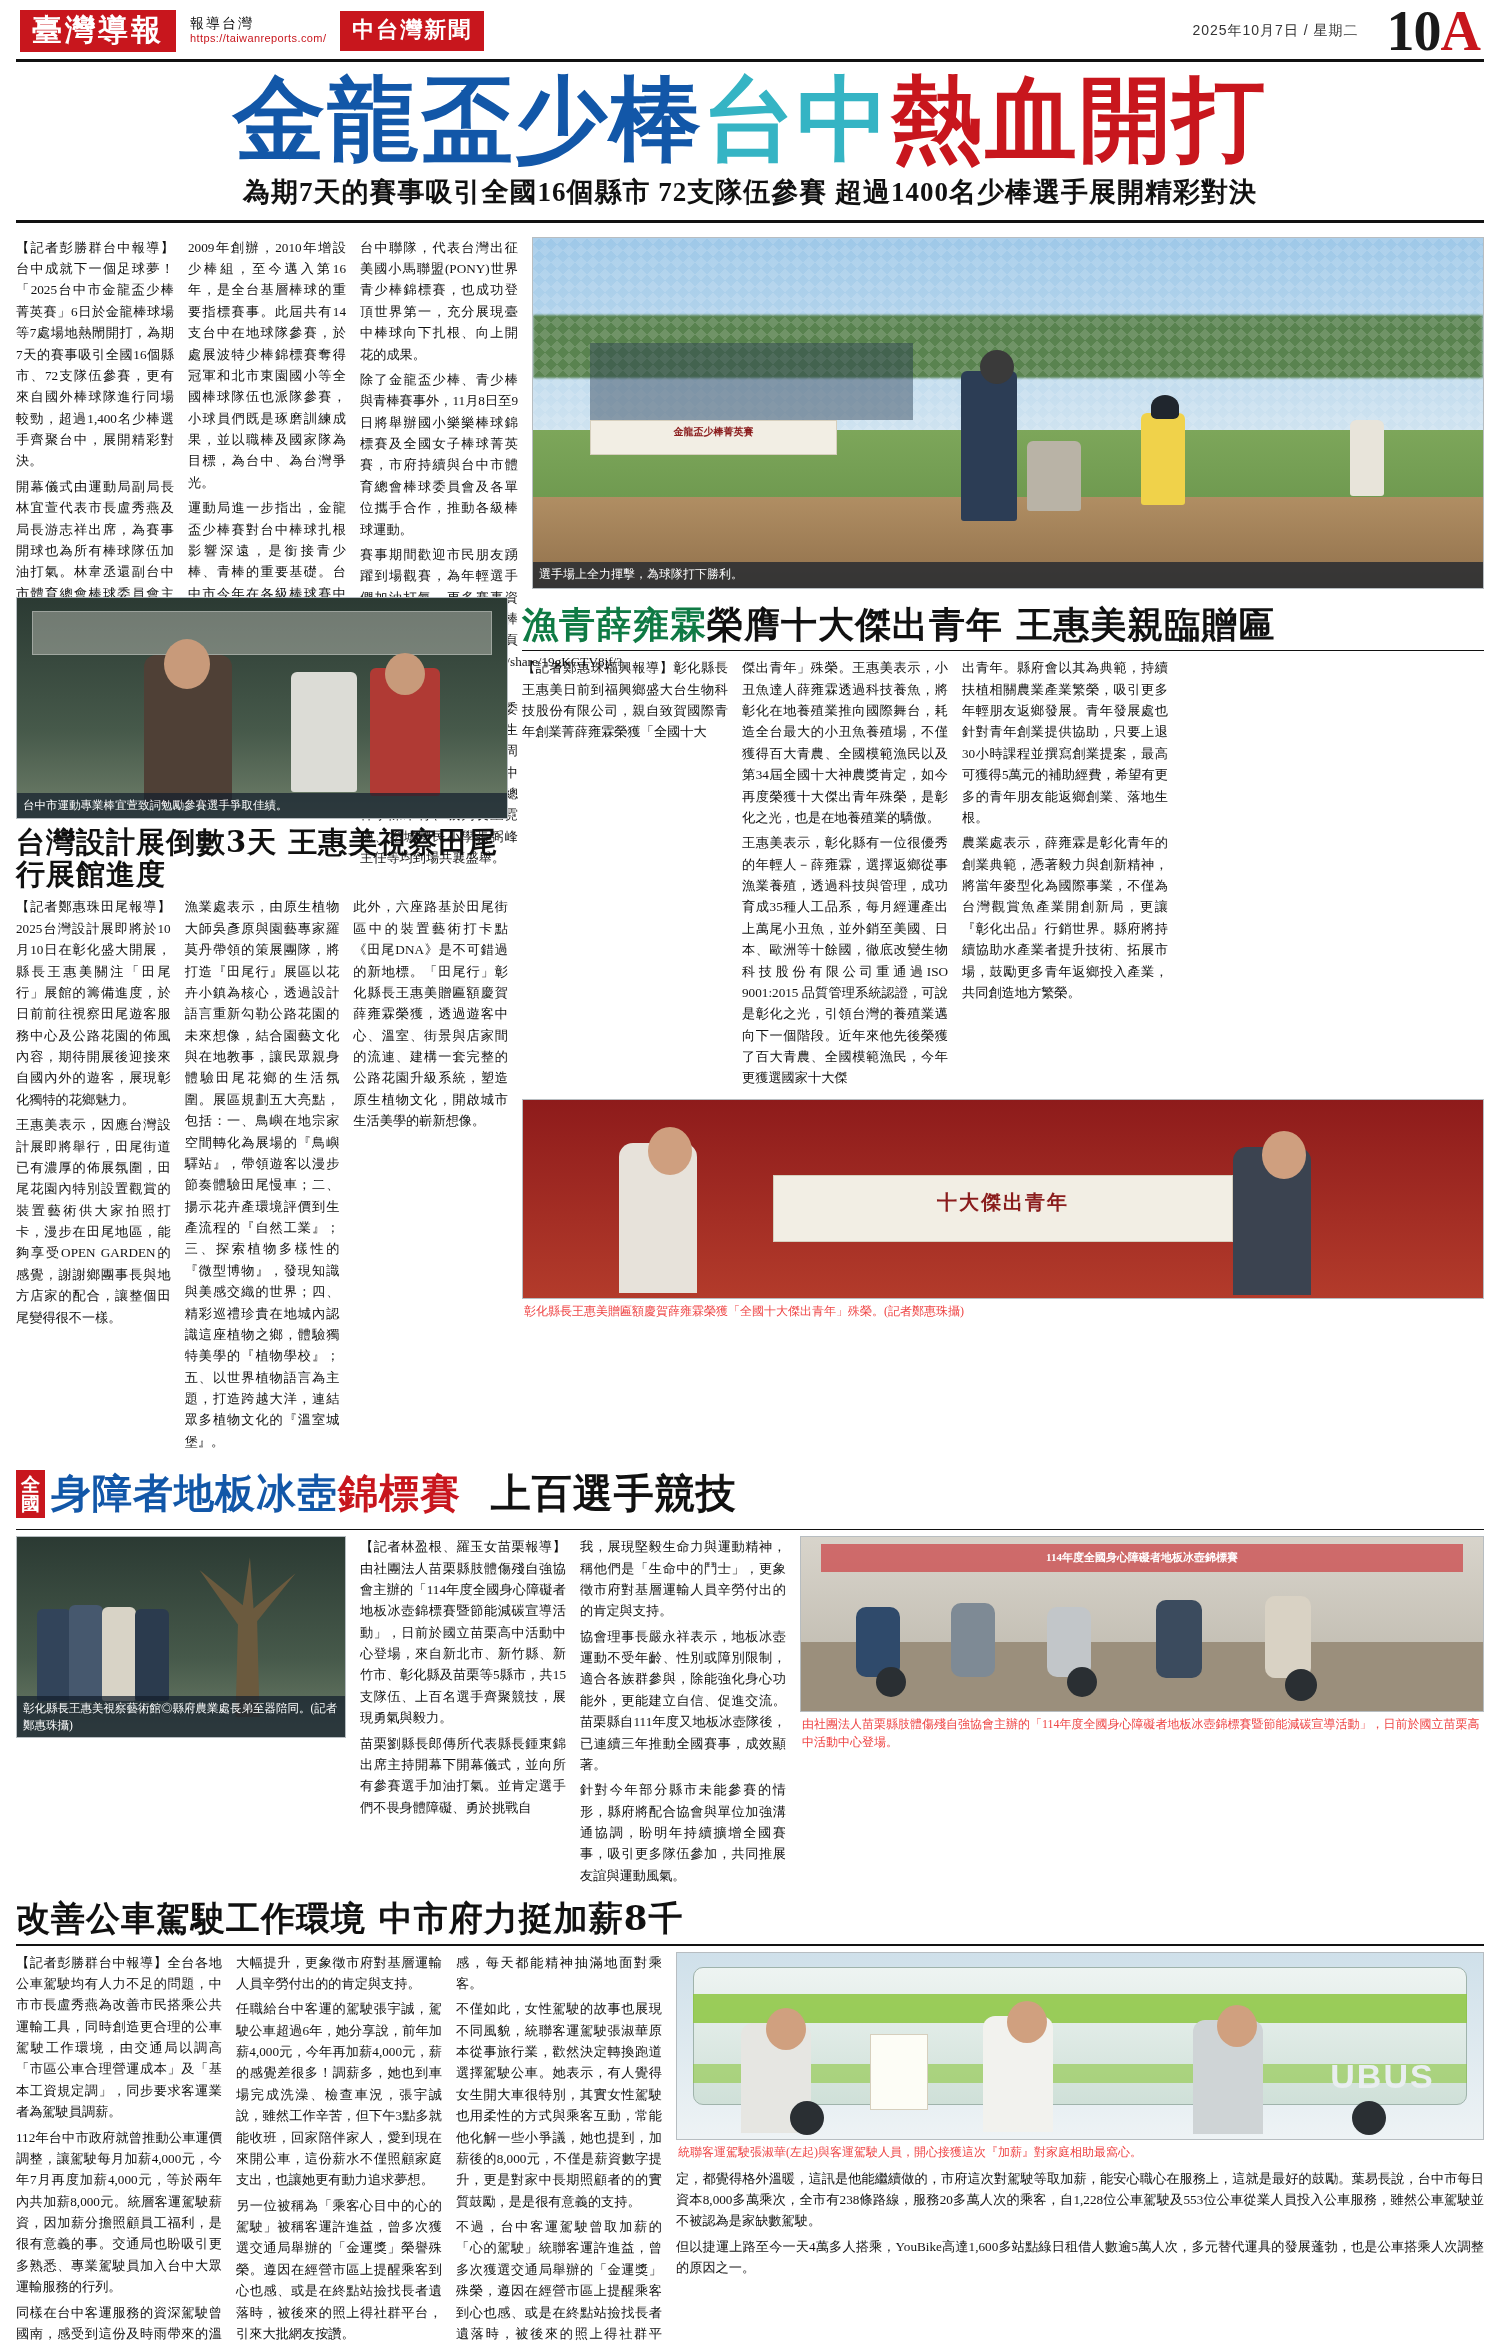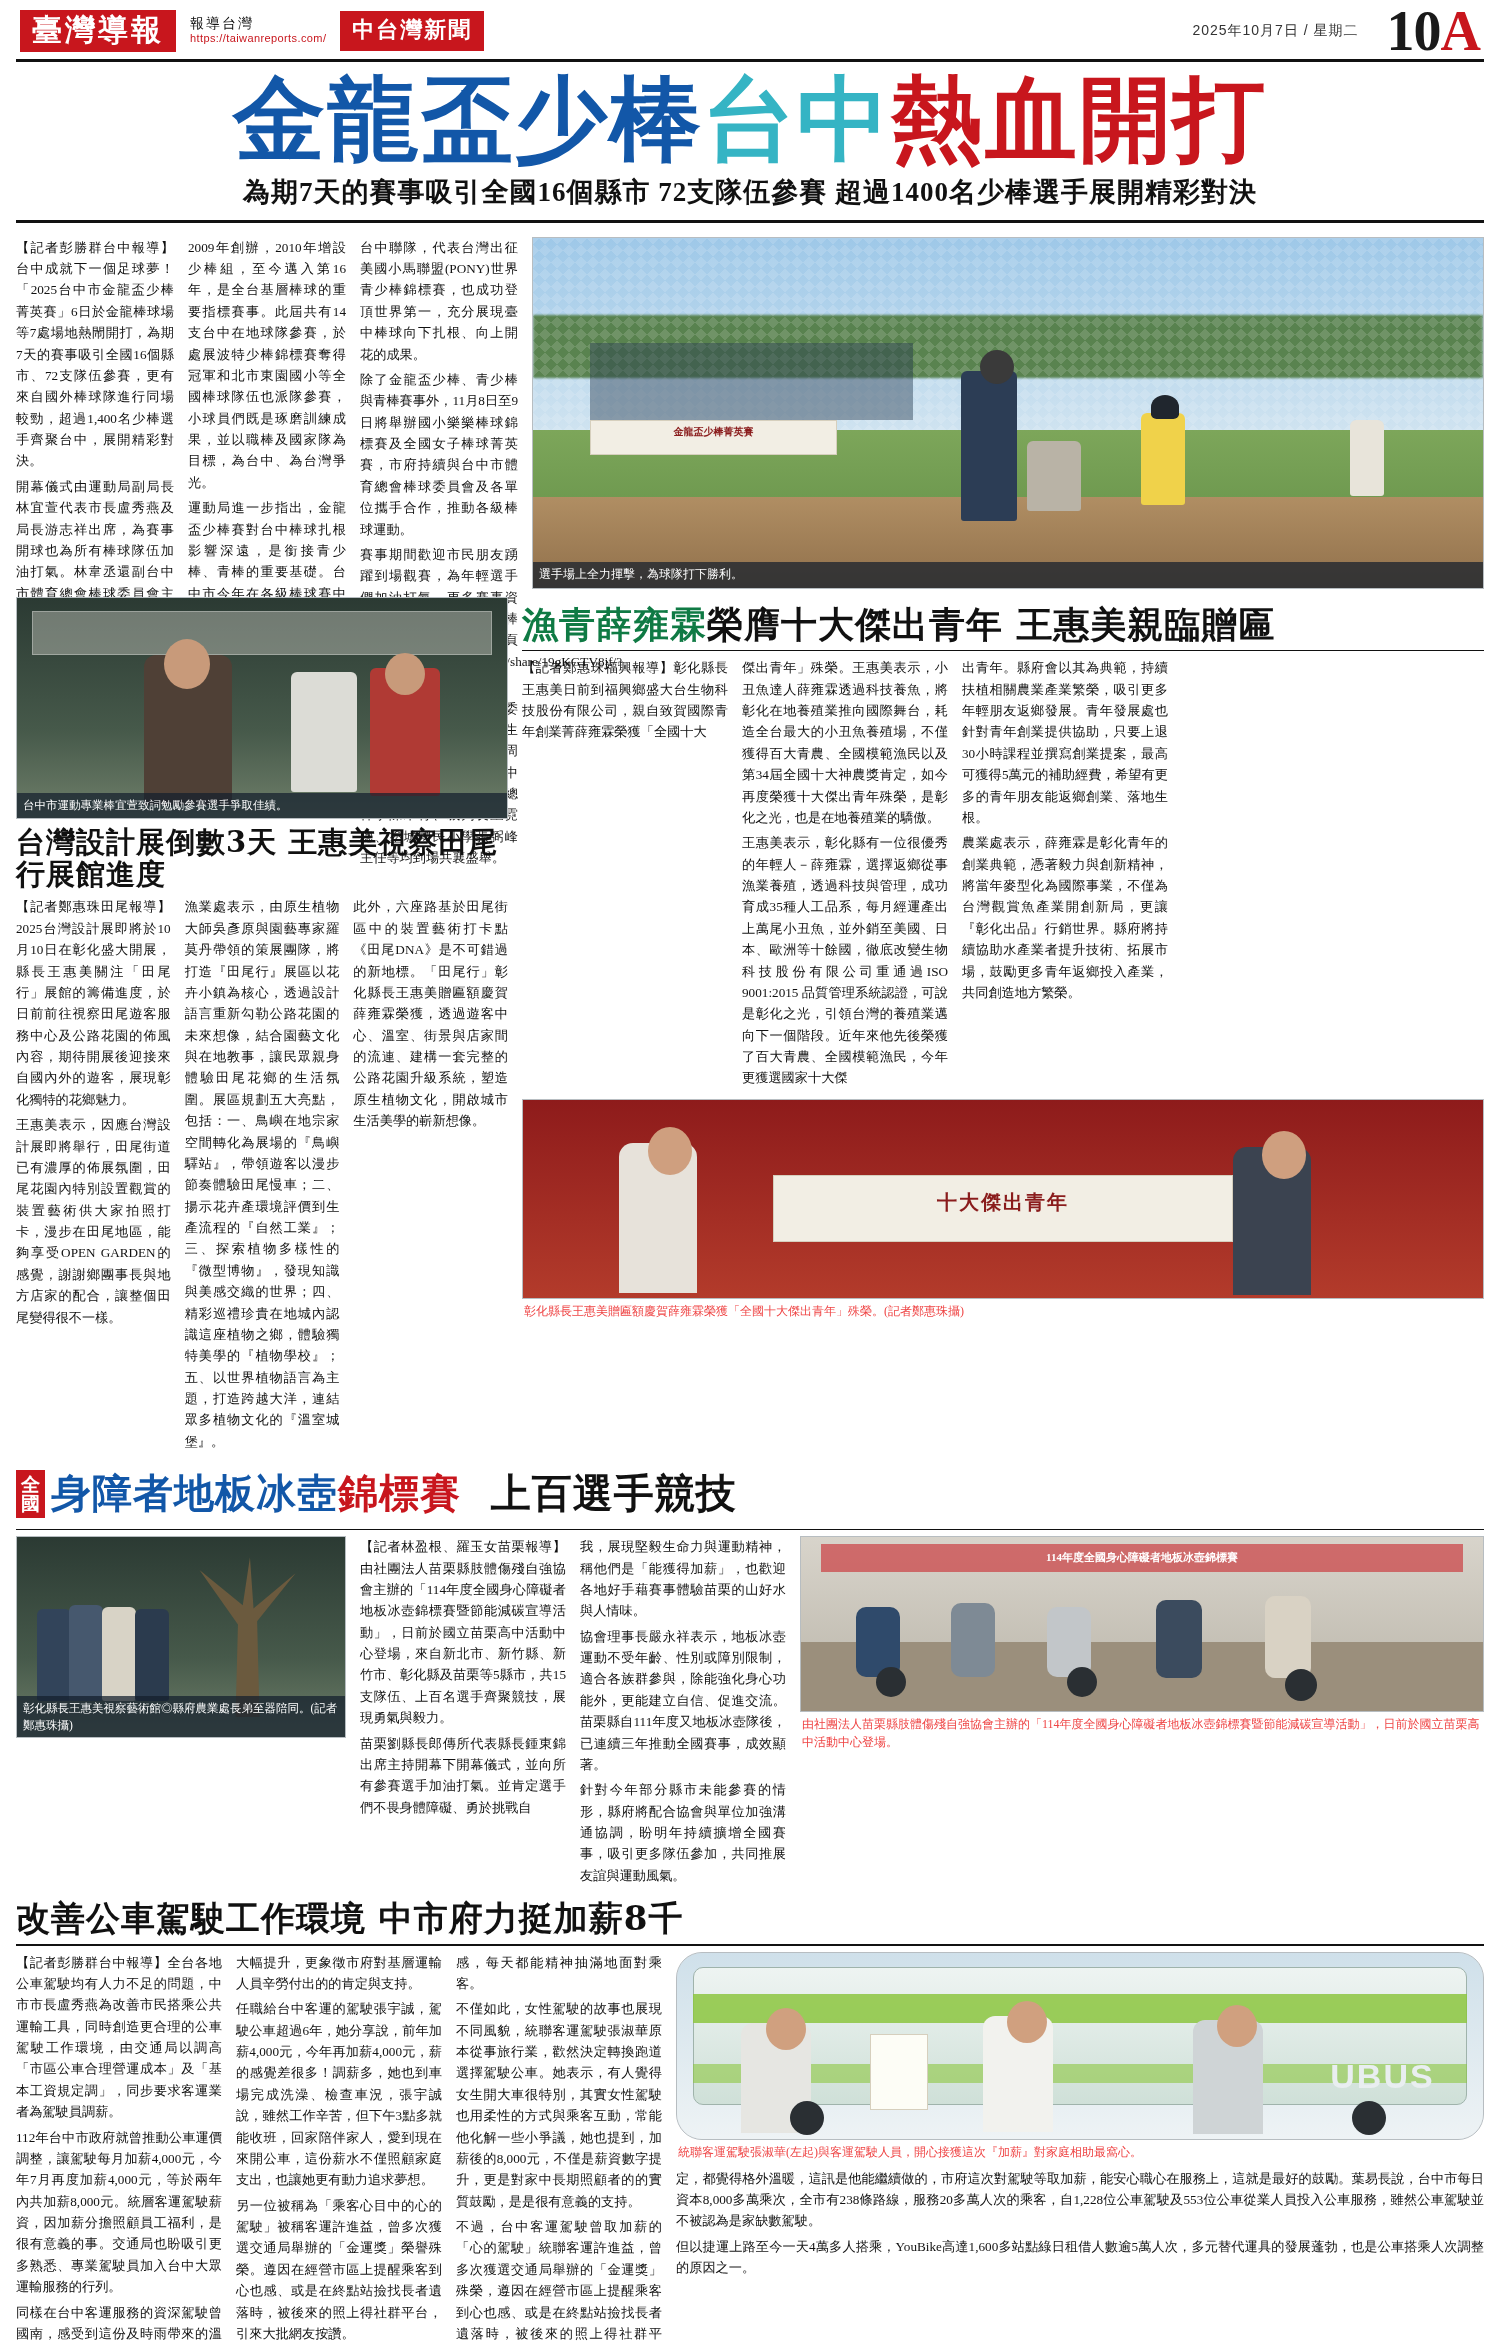--- a/index.html
+++ b/index.html
@@ -272,21 +272,21 @@
         <div class="person" style="left:36%;top:36%;width:34px;height:92px;background:#2b3b4e;"></div>
         <div class="caption" style="font-size:11.5px;">彰化縣長王惠美視察藝術館◎縣府農業處長弟至器陪同。(記者鄭惠珠攝)</div>
       </div>
     </div>
 
     <div class="col" style="width:206px;">
       <p>【記者林盈根、羅玉女苗栗報導】由社團法人苗栗縣肢體傷殘自強協會主辦的「114年度全國身心障礙者地板冰壺錦標賽暨節能減碳宣導活動」，日前於國立苗栗高中活動中心登場，來自新北市、新竹縣、新竹市、彰化縣及苗栗等5縣市，共15支隊伍、上百名選手齊聚競技，展現勇氣與毅力。</p>
       <p>苗栗劉縣長郎傳所代表縣長鍾東錦出席主持開幕下開幕儀式，並向所有參賽選手加油打氣。並肯定選手們不畏身體障礙、勇於挑戰自</p>
     </div>
     <div class="col" style="width:206px;">
-      <p>我，展現堅毅生命力與運動精神，稱他們是「能獲得加薪」，也歡迎各地好手藉賽事體驗苗栗的山好水與人情味。</p>
+      <p>我，展現堅毅生命力與運動精神，稱他們是「生命中的鬥士」，更象徵市府對基層運輸人員辛勞付出的的肯定與支持。</p>
       <p>協會理事長嚴永祥表示，地板冰壺運動不受年齡、性別或障別限制，適合各族群參與，除能強化身心功能外，更能建立自信、促進交流。苗栗縣自111年度又地板冰壺隊後，已連續三年推動全國賽事，成效顯著。</p>
       <p>針對今年部分縣市未能參賽的情形，縣府將配合協會與單位加強溝通協調，盼明年持續擴增全國賽事，吸引更多隊伍參加，共同推展友誼與運動風氣。</p>
     </div>
 
     <div style="flex:1;">
       <div class="photo" style="width:100%;height:176px;">
         <div class="gymbg"></div>
         <div style="position:absolute;left:0;right:0;bottom:0;height:40%;background:#9b8f7c;"></div>
         <div class="banner" style="left:3%;top:4%;width:94%;height:16%;background:rgba(200,22,29,.55);border:0;color:#fff;font-size:11px;line-height:2.4;">114年度全國身心障礙者地板冰壺錦標賽</div>
         <div class="person" style="left:8%;top:40%;width:44px;height:70px;background:#2f4a6b;border-radius:10px;"></div>
@@ -317,21 +317,21 @@
       <p>另一位被稱為「乘客心目中的心的駕駛」被稱客運許進益，曾多次獲選交通局舉辦的「金運獎」榮譽殊榮。遵因在經營市區上提醒乘客到心也感、或是在終點站撿找長者遺落時，被後來的照上得社群平台，引來大批網友按讚。</p>
 
     </div>
     <div class="col" style="width:206px;">
       <p>感，每天都能精神抽滿地面對乘客。</p>
       <p>不僅如此，女性駕駛的故事也展現不同風貌，統聯客運駕駛張淑華原本從事旅行業，歡然決定轉換跑道選擇駕駛公車。她表示，有人覺得女生開大車很特別，其實女性駕駛也用柔性的方式與乘客互動，常能他化解一些小爭議，她也提到，加薪後的8,000元，不僅是薪資數字提升，更是對家中長期照顧者的的實質鼓勵，是是很有意義的支持。</p>
       <p>不過，台中客運駕駛曾取加薪的「心的駕駛」統聯客運許進益，曾多次獲選交通局舉辦的「金運獎」殊榮，遵因在經營市區上提醒乘客到心也感、或是在終點站撿找長者遺落時，被後來的照上得社群平台，引來大批網友按讚。</p>
     </div>
 
     <div style="flex:1;">
-      <div class="photo" style="width:100%;height:188px;border-radius:26px;">
+      <div class="photo" style="width:100%;height:188px;">
         <div class="busbg"></div>
         <div class="bus-body" style="left:2%;top:8%;width:96%;height:74%;"></div>
         <div class="bus-stripe" style="left:2%;top:22%;width:96%;height:16%;opacity:.85;"></div>
         <div class="bus-stripe" style="left:2%;top:60%;width:96%;height:10%;opacity:.6;"></div>
         <div style="position:absolute;right:6%;top:56%;font-size:34px;color:#e9eef0;font-weight:bold;font-family:'Liberation Sans',sans-serif;letter-spacing:2px;">UBUS</div>
         <div class="person" style="left:8%;top:38%;width:70px;height:110px;background:#e6e6e2;border-radius:12px 12px 0 0;"></div>
         <div class="person" style="left:11%;top:30%;width:40px;height:42px;background:#d0a07f;border-radius:50%;"></div>
         <div class="person" style="left:38%;top:34%;width:70px;height:116px;background:#f2f2ee;border-radius:12px 12px 0 0;"></div>
         <div class="person" style="left:41%;top:26%;width:40px;height:42px;background:#d0a07f;border-radius:50%;"></div>
         <div class="person" style="left:64%;top:36%;width:70px;height:114px;background:#cfd4d6;border-radius:12px 12px 0 0;"></div>

